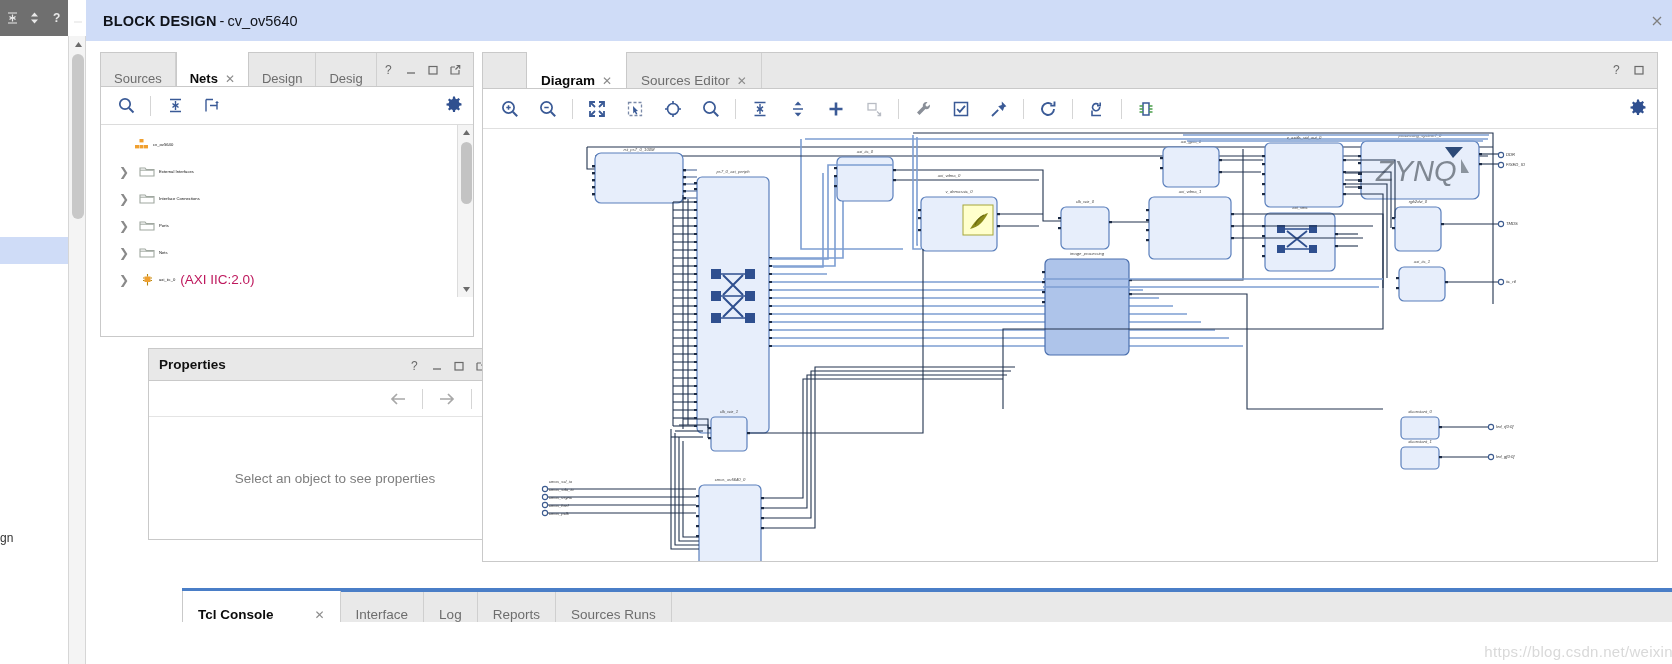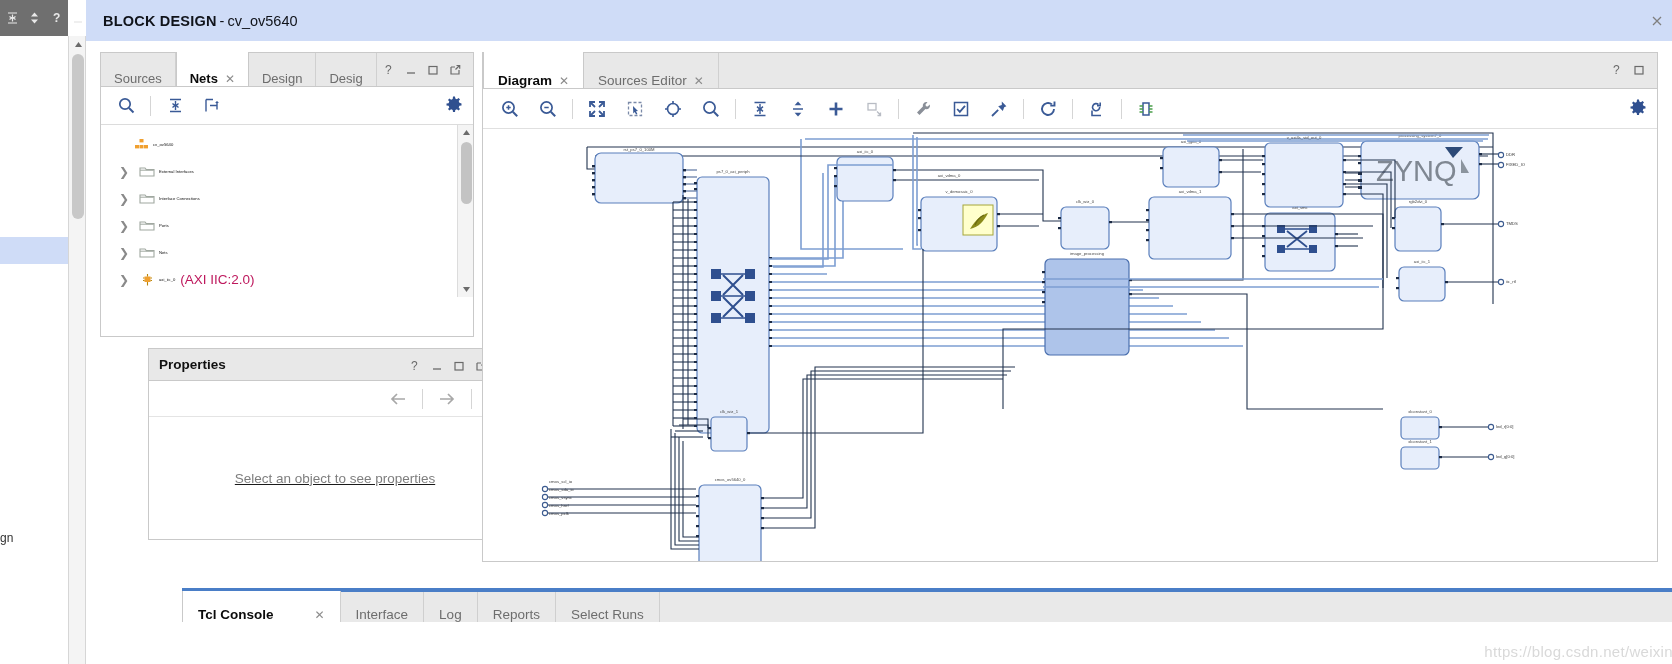--- a/index.html
+++ b/index.html
@@ -77,32 +77,32 @@
   .tree-scroll .arrow { width:16px; height:15px; display:flex; align-items:center; justify-content:center; }
 
   
   .props { position:absolute; left:14px; top:348px; width:374px; height:192px;margin-left:48px; }
   .props-head { position:relative; height:32px; background:#e8e8e8; border-bottom:1px solid #c9c9c9;
     display:flex; align-items:center; padding-left:10px; }
   .props-head .t { font-size:13.5px; font-weight:bold; color:#111; }
   .props-tool { height:36px; background:#ffffff; border-bottom:1px solid #e4e4e4; position:relative; }
   .props-tool .grp { position:absolute; right:8px; top:50%; transform:translateY(-50%);
     display:flex; align-items:center; gap:2px; }
-  .props-body { height:122px; background:#ffffff; display:flex; align-items:center; justify-content:center;text-decoration:underline; }
+  .props-body { height:122px; background:#ffffff; display:flex; align-items:center; justify-content:center; }
   .props-body .msg { color:#7e7e7e; font-size:13.5px; }
 
   
   .diagdock { position:absolute; left:396px; top:52px; width:1176px; height:510px; }
   .diag-tabs { position:relative; height:36px; background:#e8e8e8; border-bottom:1px solid #c9c9c9;
-    display:flex; align-items:stretch; }
+    display:flex; align-items:stretch;padding-left:43px; }
   .diag-tabs .tab { padding:0 14px; font-size:13.5px; }
   .diag-toolbar { height:40px; background:#ffffff; border-bottom:1px solid #e0e0e0; display:flex;
     align-items:center; padding-left:8px; position:relative; }
   .dt { width:38px; height:34px; display:flex; align-items:center; justify-content:center; }
-  .canvas { position:relative; height:432px; background:#ffffff; overflow:hidden; }
+  .canvas { position:relative; height:432px; background:#ffffff; overflow:hidden;font-style:italic; }
   .canvas svg { position:absolute; left:0; top:0; }
 
   
   .botdock { position:absolute; left:96px; top:588px; width:1576px; height:76px; }
   .bot-tabs { position:relative; height:34px; background:#e9e9e9; border-top:4px solid #4a7ec7;
     display:flex; align-items:stretch; }
   .bot-tabs .tab { padding:0 15px; font-size:13.5px; color:#6d6d6d; border-right:1px solid #cfcfcf;
     background:#e9e9e9;gap:41px; }
   .bot-tabs .tab.active { background:#ffffff; color:#0b0b0b; font-weight:bold; }
   .watermark { position:absolute; right:16px; bottom:4px; font-size:15px; color:#d9d9d9; letter-spacing:.3px;
@@ -931,21 +931,21 @@
         <div class="tab">
           <span>Interface</span>
         </div>
         <div class="tab">
           <span>Log</span>
         </div>
         <div class="tab">
           <span>Reports</span>
         </div>
         <div class="tab">
-          <span>Select Runs</span>
+          <span>Sources Runs</span>
         </div>
       </div>
       <div class="watermark">https://blog.csdn.net/weixin_44?0445</div>
 
     </div>
 
   </div>
 </div>
 
 </body></html>

